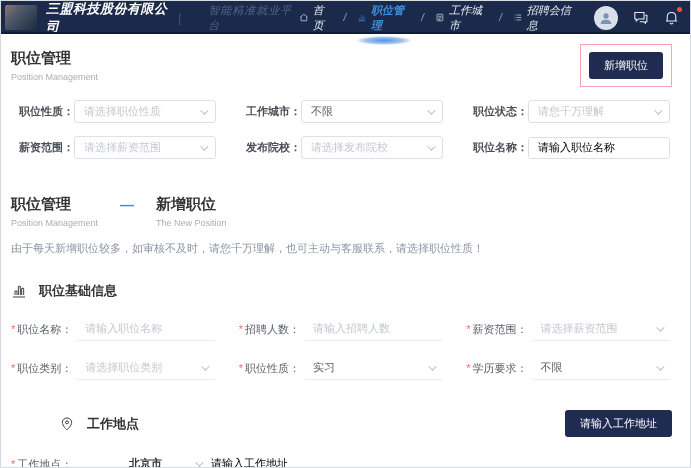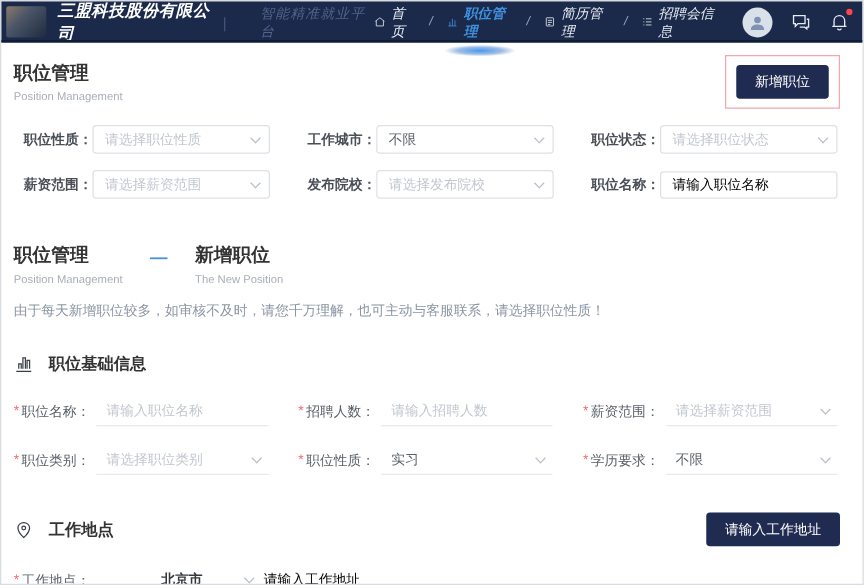--- a/index.html
+++ b/index.html
@@ -97,21 +97,21 @@
           </svg>
         <span>职位管理</span>
         <span class="nav-glow"></span>
       </a>
       <span class="nav-sep">/</span>
       <a class="nav-item">
         <svg viewBox="0 0 24 24">
             <rect x="5" y="4" width="14" height="16" rx="1"></rect>
             <path d="M8 9 H16 M8 13 H16 M8 17 H13"></path>
           </svg>
-        <span>简历管理</span>
+        <span>工作城市</span>
       </a>
       <span class="nav-sep">/</span>
       <a class="nav-item">
         <svg viewBox="0 0 24 24">
             <path d="M4 6 H6 M9 6 H20 M4 12 H6 M9 12 H20 M4 18 H6 M9 18 H20"></path>
           </svg>
         <span>招聘会信息</span>
       </a>
     </nav>
 
@@ -158,21 +158,21 @@
     <div class="f-item">
       <span class="f-label">工作城市：</span>
       <div class="select">
         <span>不限</span>
           <span class="chev"></span>
       </div>
     </div>
     <div class="f-item">
       <span class="f-label">职位状态：</span>
       <div class="select">
-        <span class="ph">请选择职位状态</span>
+        <span class="ph">请您千万理解</span>
           <span class="chev"></span>
       </div>
     </div>
     <div class="f-item">
       <span class="f-label">薪资范围：</span>
       <div class="select">
         <span class="ph">请选择薪资范围</span>
           <span class="chev"></span>
       </div>
     </div>
@@ -253,21 +253,21 @@
     <div class="ff">
       <span class="req">*</span>
       <span class="ff-label">学历要求：</span>
       <div class="uline sel">
           <span>不限</span>
           <span class="chev"></span>
         </div>
     </div>
   </div>
 
-  <div class="sec-head" style="padding-top:30px;">
+  <div class="sec-head" style="padding-top:30px;margin-left:48px;">
     <svg viewBox="0 0 24 24">
         <path d="M12 21 C12 21 5 14.5 5 9.5 C5 5.9 8.1 3 12 3 C15.9 3 19 5.9 19 9.5 C19 14.5 12 21 12 21 Z"></path>
         <circle cx="12" cy="9.5" r="2.2"></circle>
       </svg>
     <span class="sec-title">工作地点</span>
     <span class="spacer"></span>
     <button class="btn-navy">请输入工作地址</button>
   </div>
 
   <div class="loc-row">

